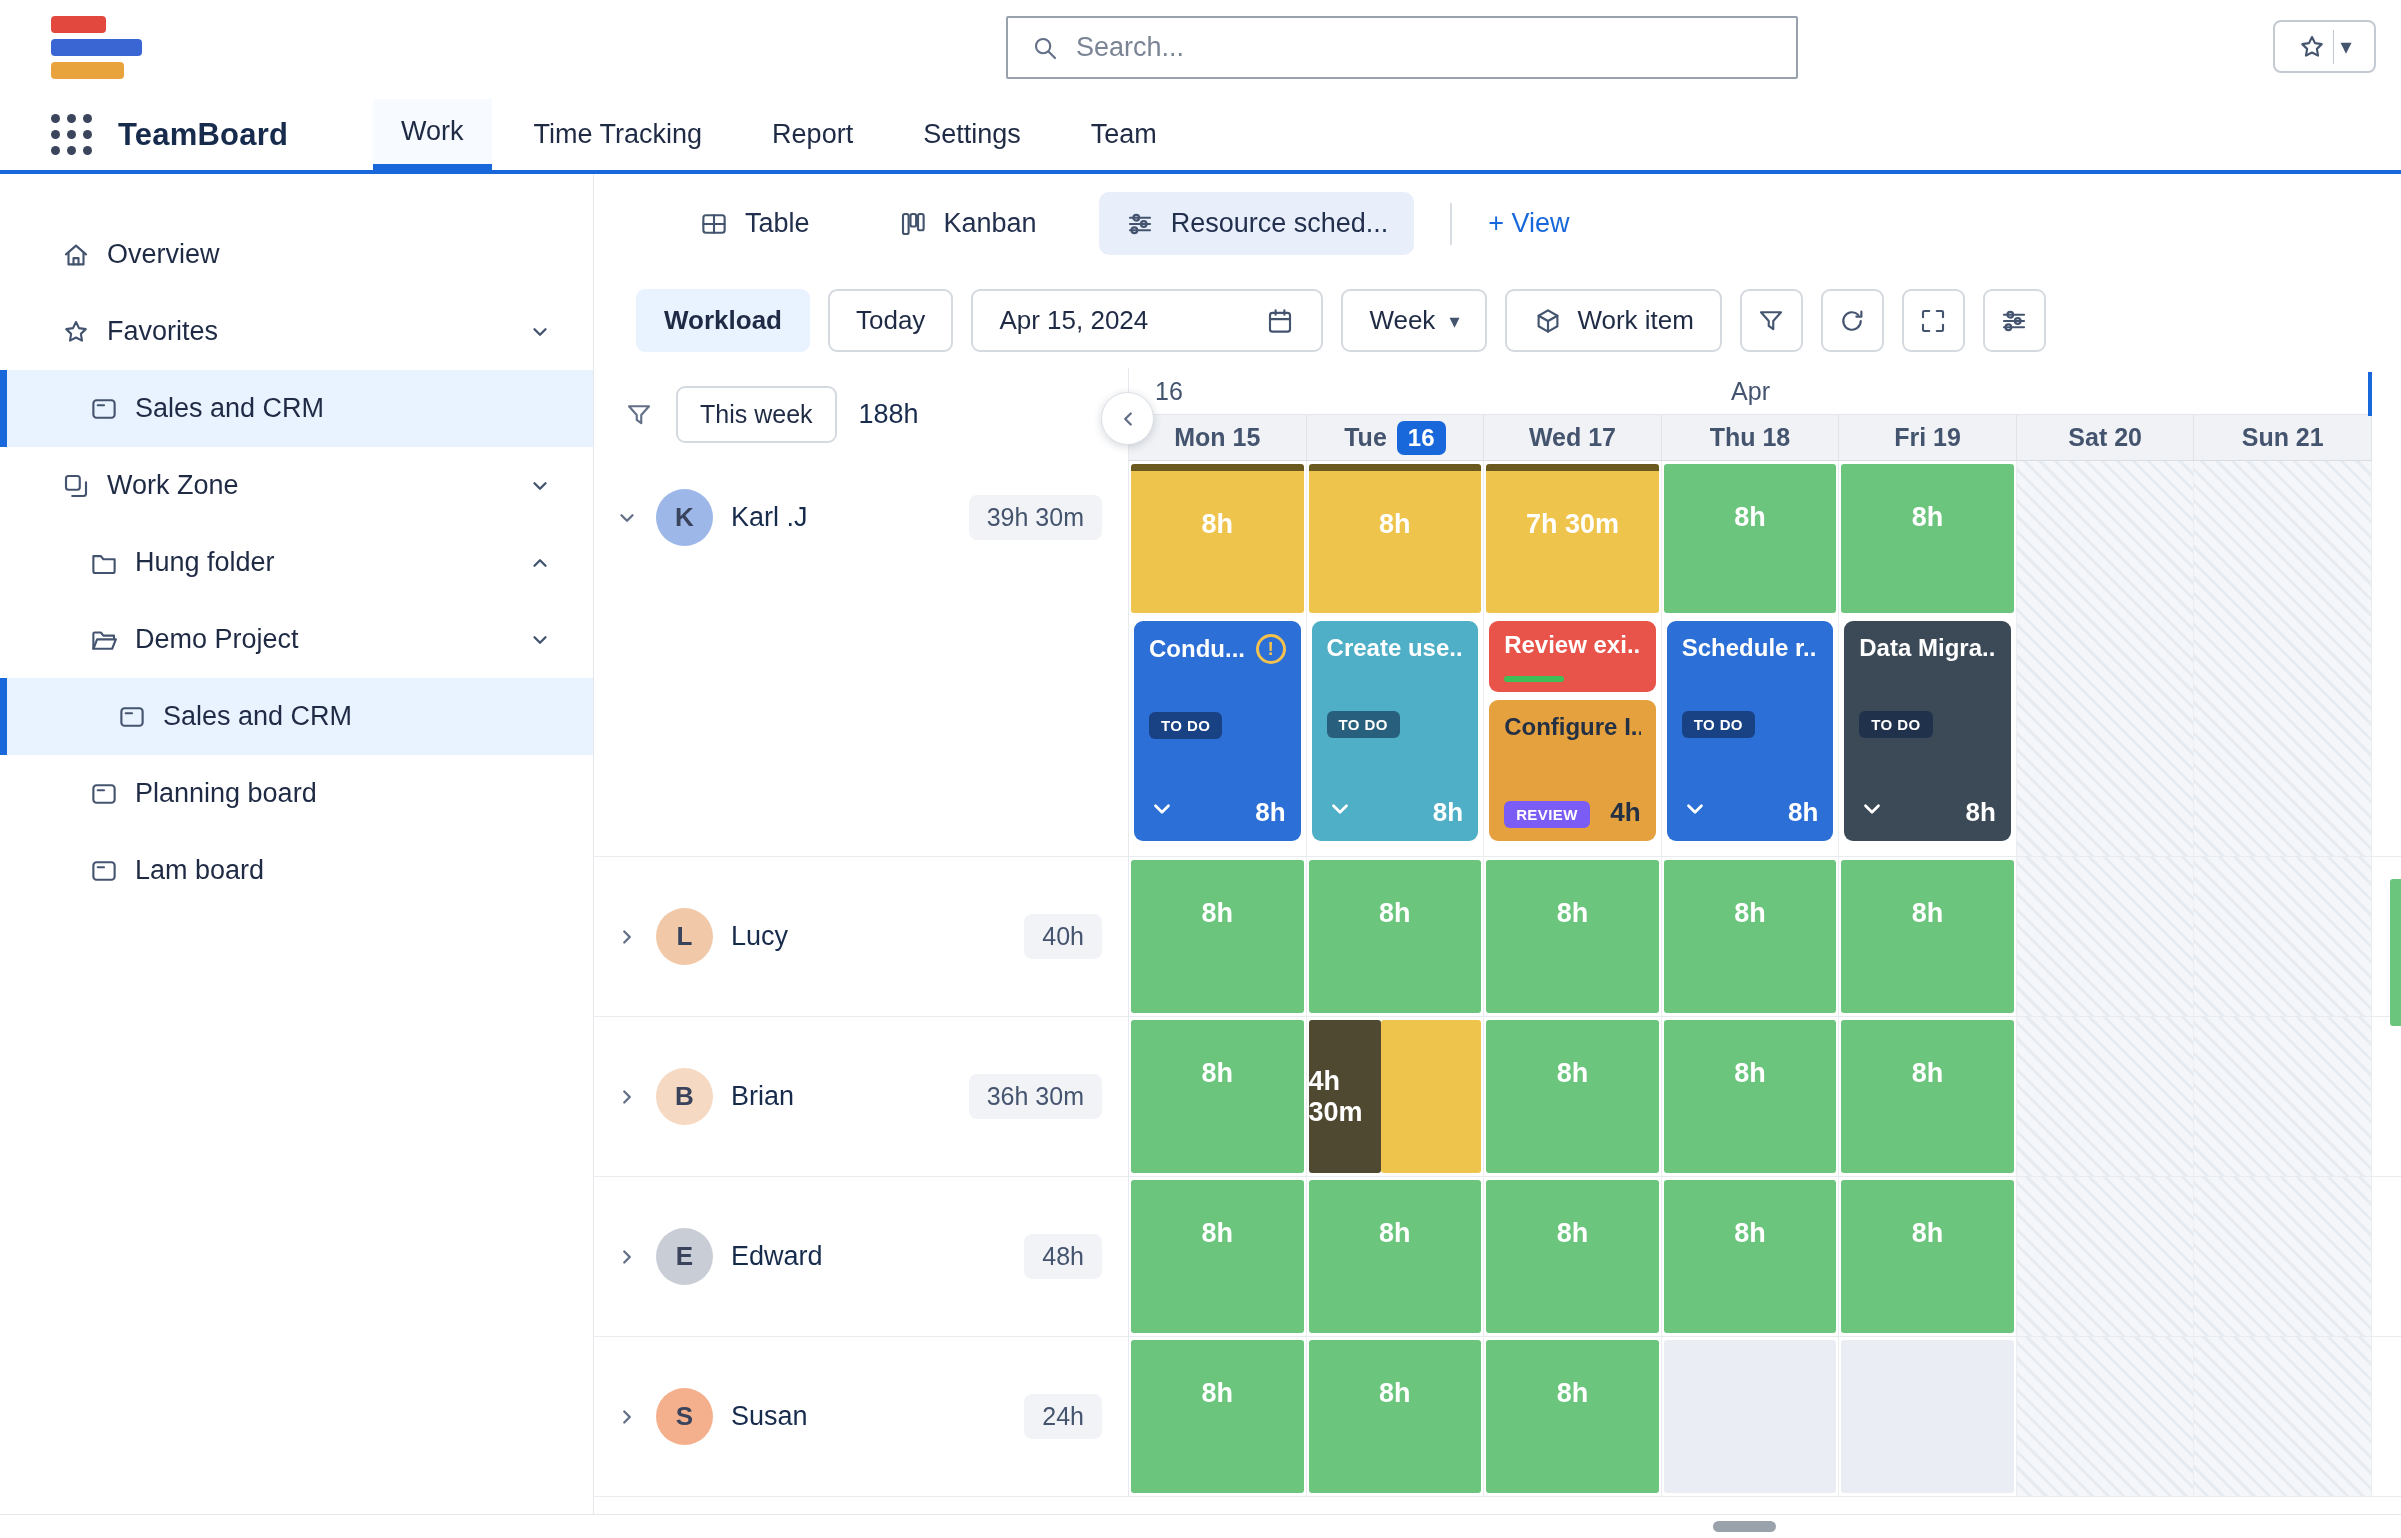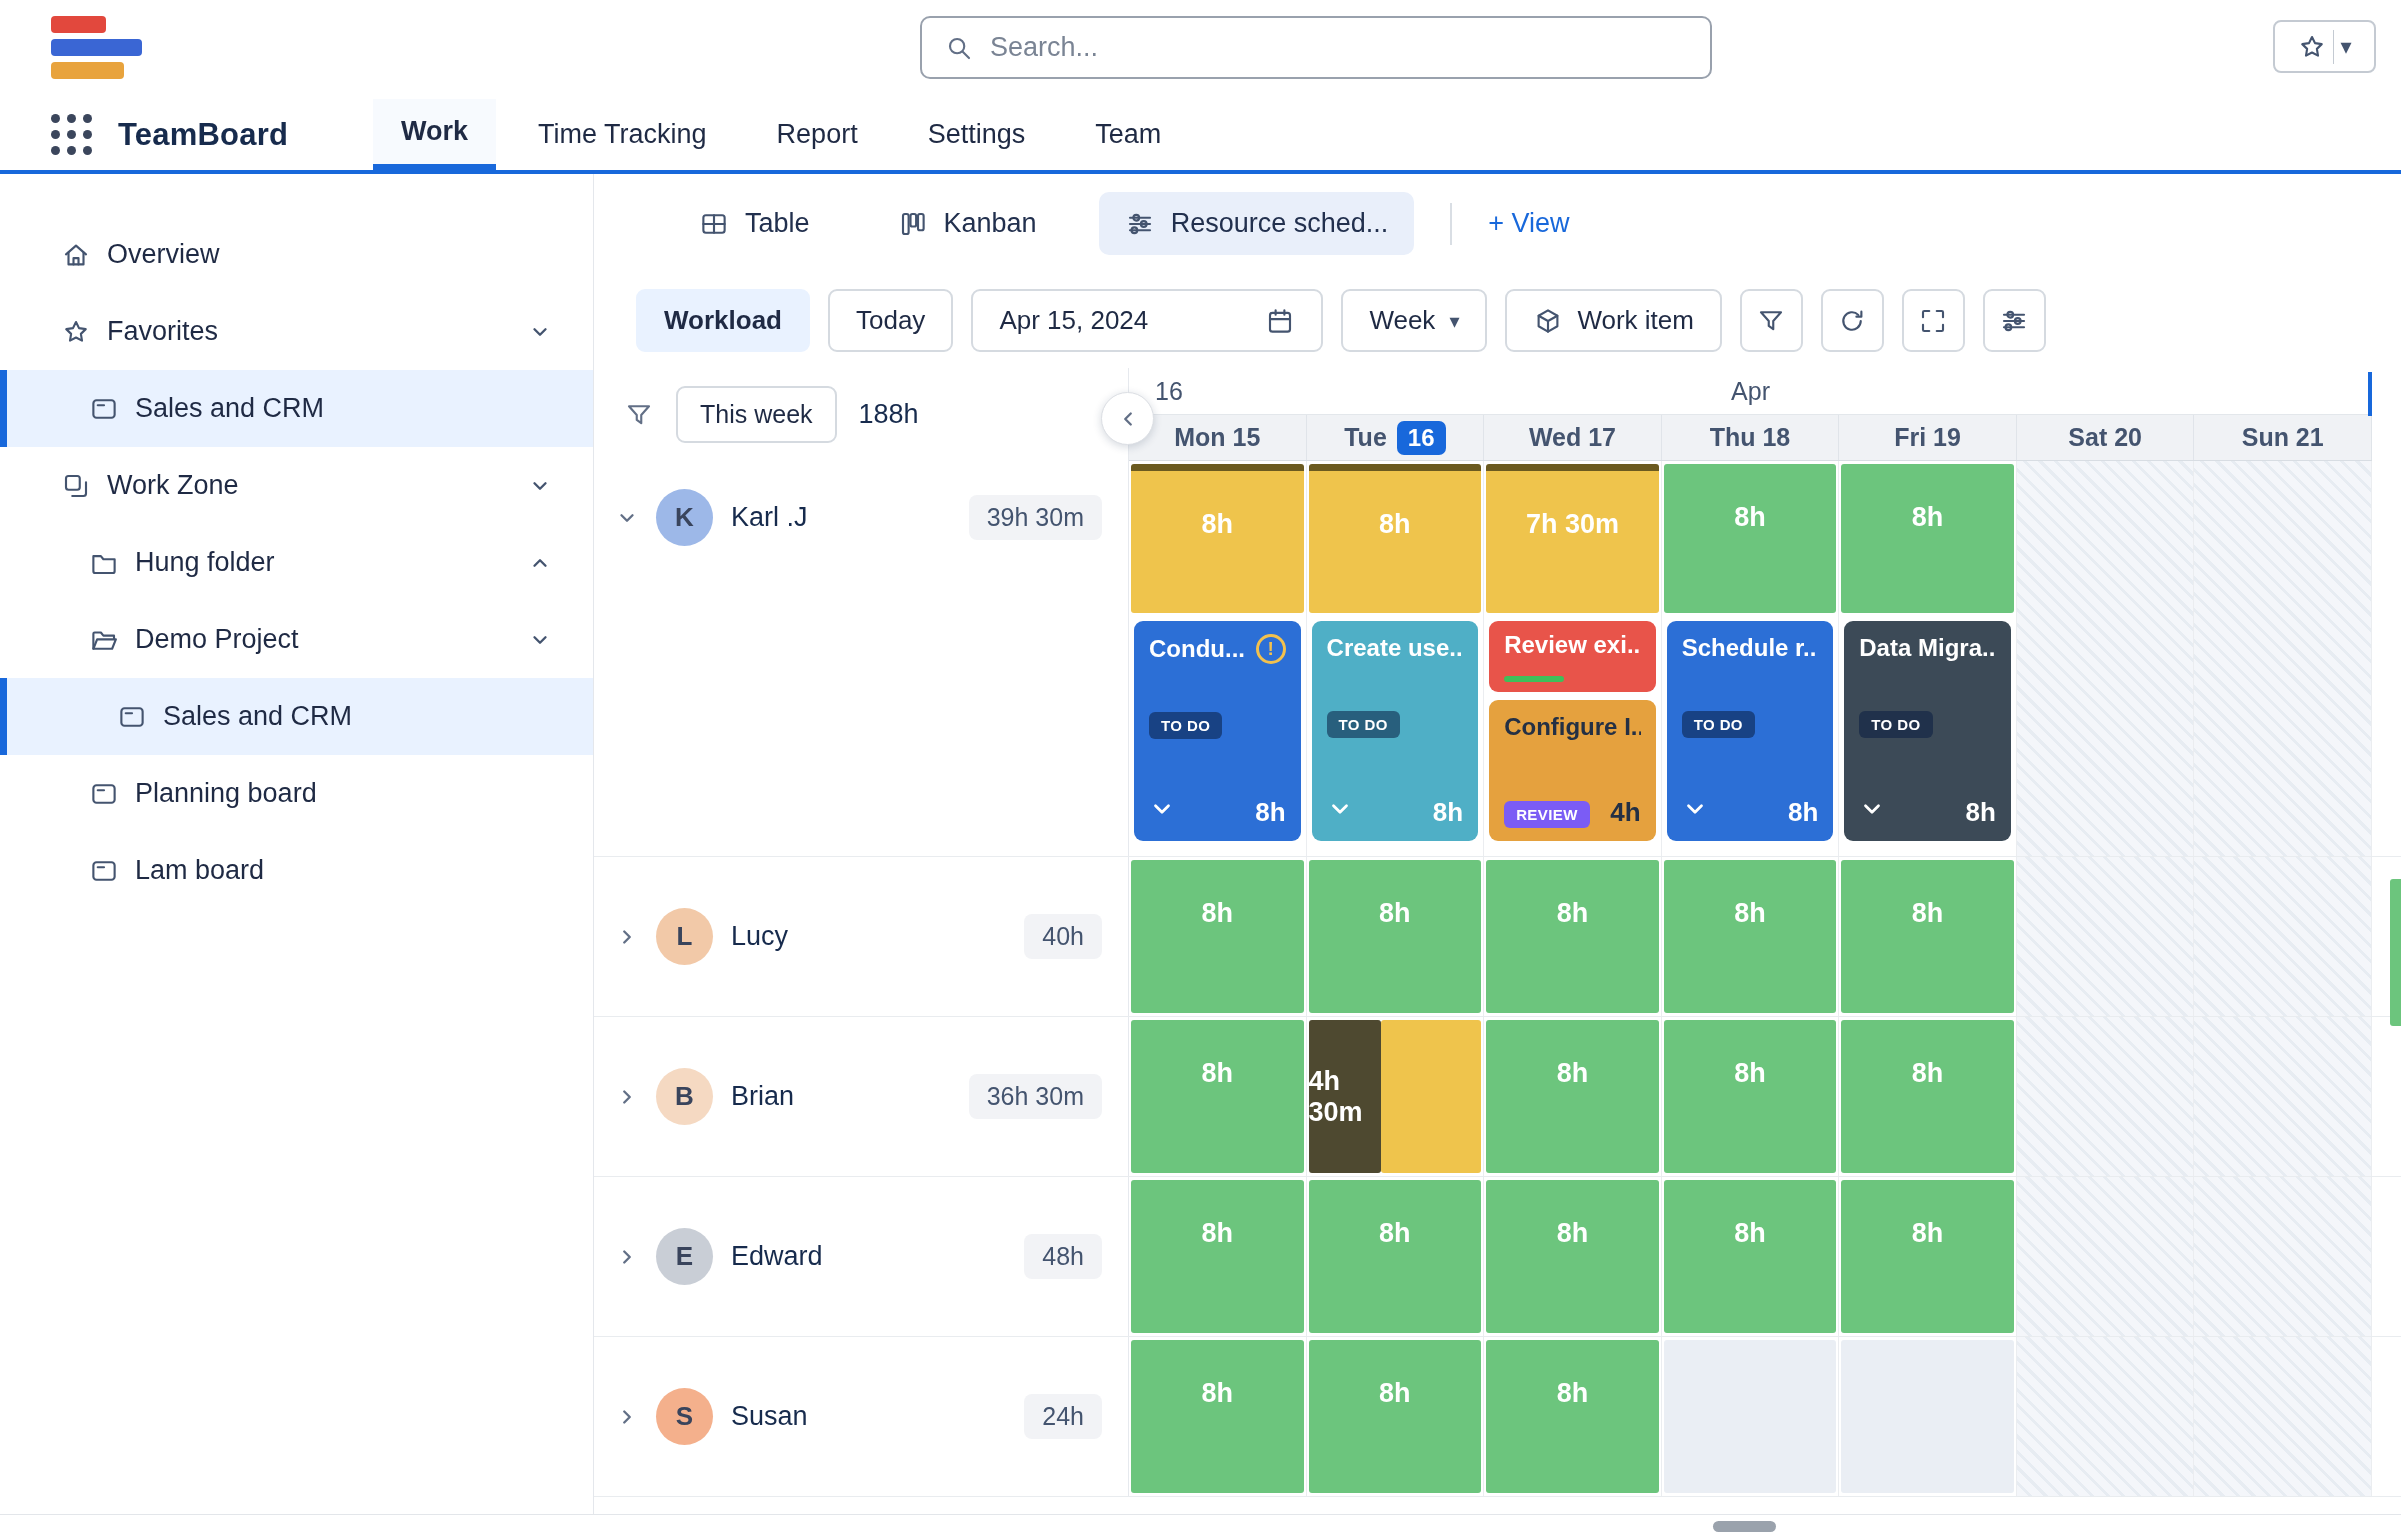--- a/index.html
+++ b/index.html
@@ -11,35 +11,35 @@
   .ic.chw{stroke:#fff;width:26px;height:26px}
 
   
   header{height:174px;border-bottom:4px solid var(--accent);position:relative;background:#fff}
   .topbar{height:99px;position:relative}
   .logo{position:absolute;left:51px;top:16px;display:flex;flex-direction:column;gap:6px}
   .logo i{display:block;border-radius:4px;height:17px}
   .logo .l1{width:55px;background:#E2483D}
   .logo .l2{width:91px;background:#3A66D4}
   .logo .l3{width:73px;background:#E8A33D}
-  .search{position:absolute;left:920px;top:16px;width:792px;height:63px;border:2px solid #99A1AD;border-radius:10px;
+  .search{position:absolute;left:1006px;top:16px;width:792px;height:63px;border:2px solid #99A1AD;border-radius:2px;
     display:flex;align-items:center;gap:16px;padding:0 22px;background:#fff}
   .search input{border:none;outline:none;font-size:27px;flex:1;color:#172B4D;background:transparent}
   .search input::placeholder{color:#7A8494}
   .fav-widget{position:absolute;right:26px;top:20px;height:53px;width:103px;border:2px solid #C4CAD2;border-radius:8px;
     display:flex;align-items:center;justify-content:center;gap:6px;background:#fff}
   .fav-widget .divider{width:1px;height:34px;background:#C4CAD2}
   .fav-widget .caret{font-size:22px;color:#44546F}
   .navbar{height:71px;display:flex;align-items:stretch}
   .appsgrid{display:grid;grid-template-columns:repeat(3,9px);grid-gap:7px;align-self:center;margin:0 26px 0 51px}
   .appsgrid b{width:9px;height:9px;border-radius:50%;background:#3B465C}
   .app-title{font-size:31px;font-weight:700;align-self:center;margin-right:85px;letter-spacing:0.2px}
   nav{display:flex;align-items:stretch;gap:14px}
   .navtab{display:flex;align-items:center;padding:0 28px;font-size:27px;color:#1F2A44;cursor:pointer}
-  .navtab.active{border-bottom:6px solid var(--accent);background:#F7FAFE;font-weight:700}
+  .navtab.active{border-bottom:6px solid var(--accent);background:#F7FAFE;font-weight:400}
 
   
   .body{display:flex;height:1360px}
   aside{width:594px;flex:none;border-right:1px solid #E4E7EC;padding-top:42px}
   .sb-item{height:77px;display:flex;align-items:center;gap:16px;font-size:27px;color:#1F2A44;position:relative;cursor:pointer}
   .sb-item .chev{margin-left:auto;margin-right:42px}
   .sb-item.sel{background:var(--light-blue)}
   .sb-item.sel::before{content:"";position:absolute;left:0;top:0;bottom:0;width:7px;background:var(--accent)}
   .ind0{padding-left:61px}.ind1{padding-left:89px}.ind2{padding-left:117px}
 

